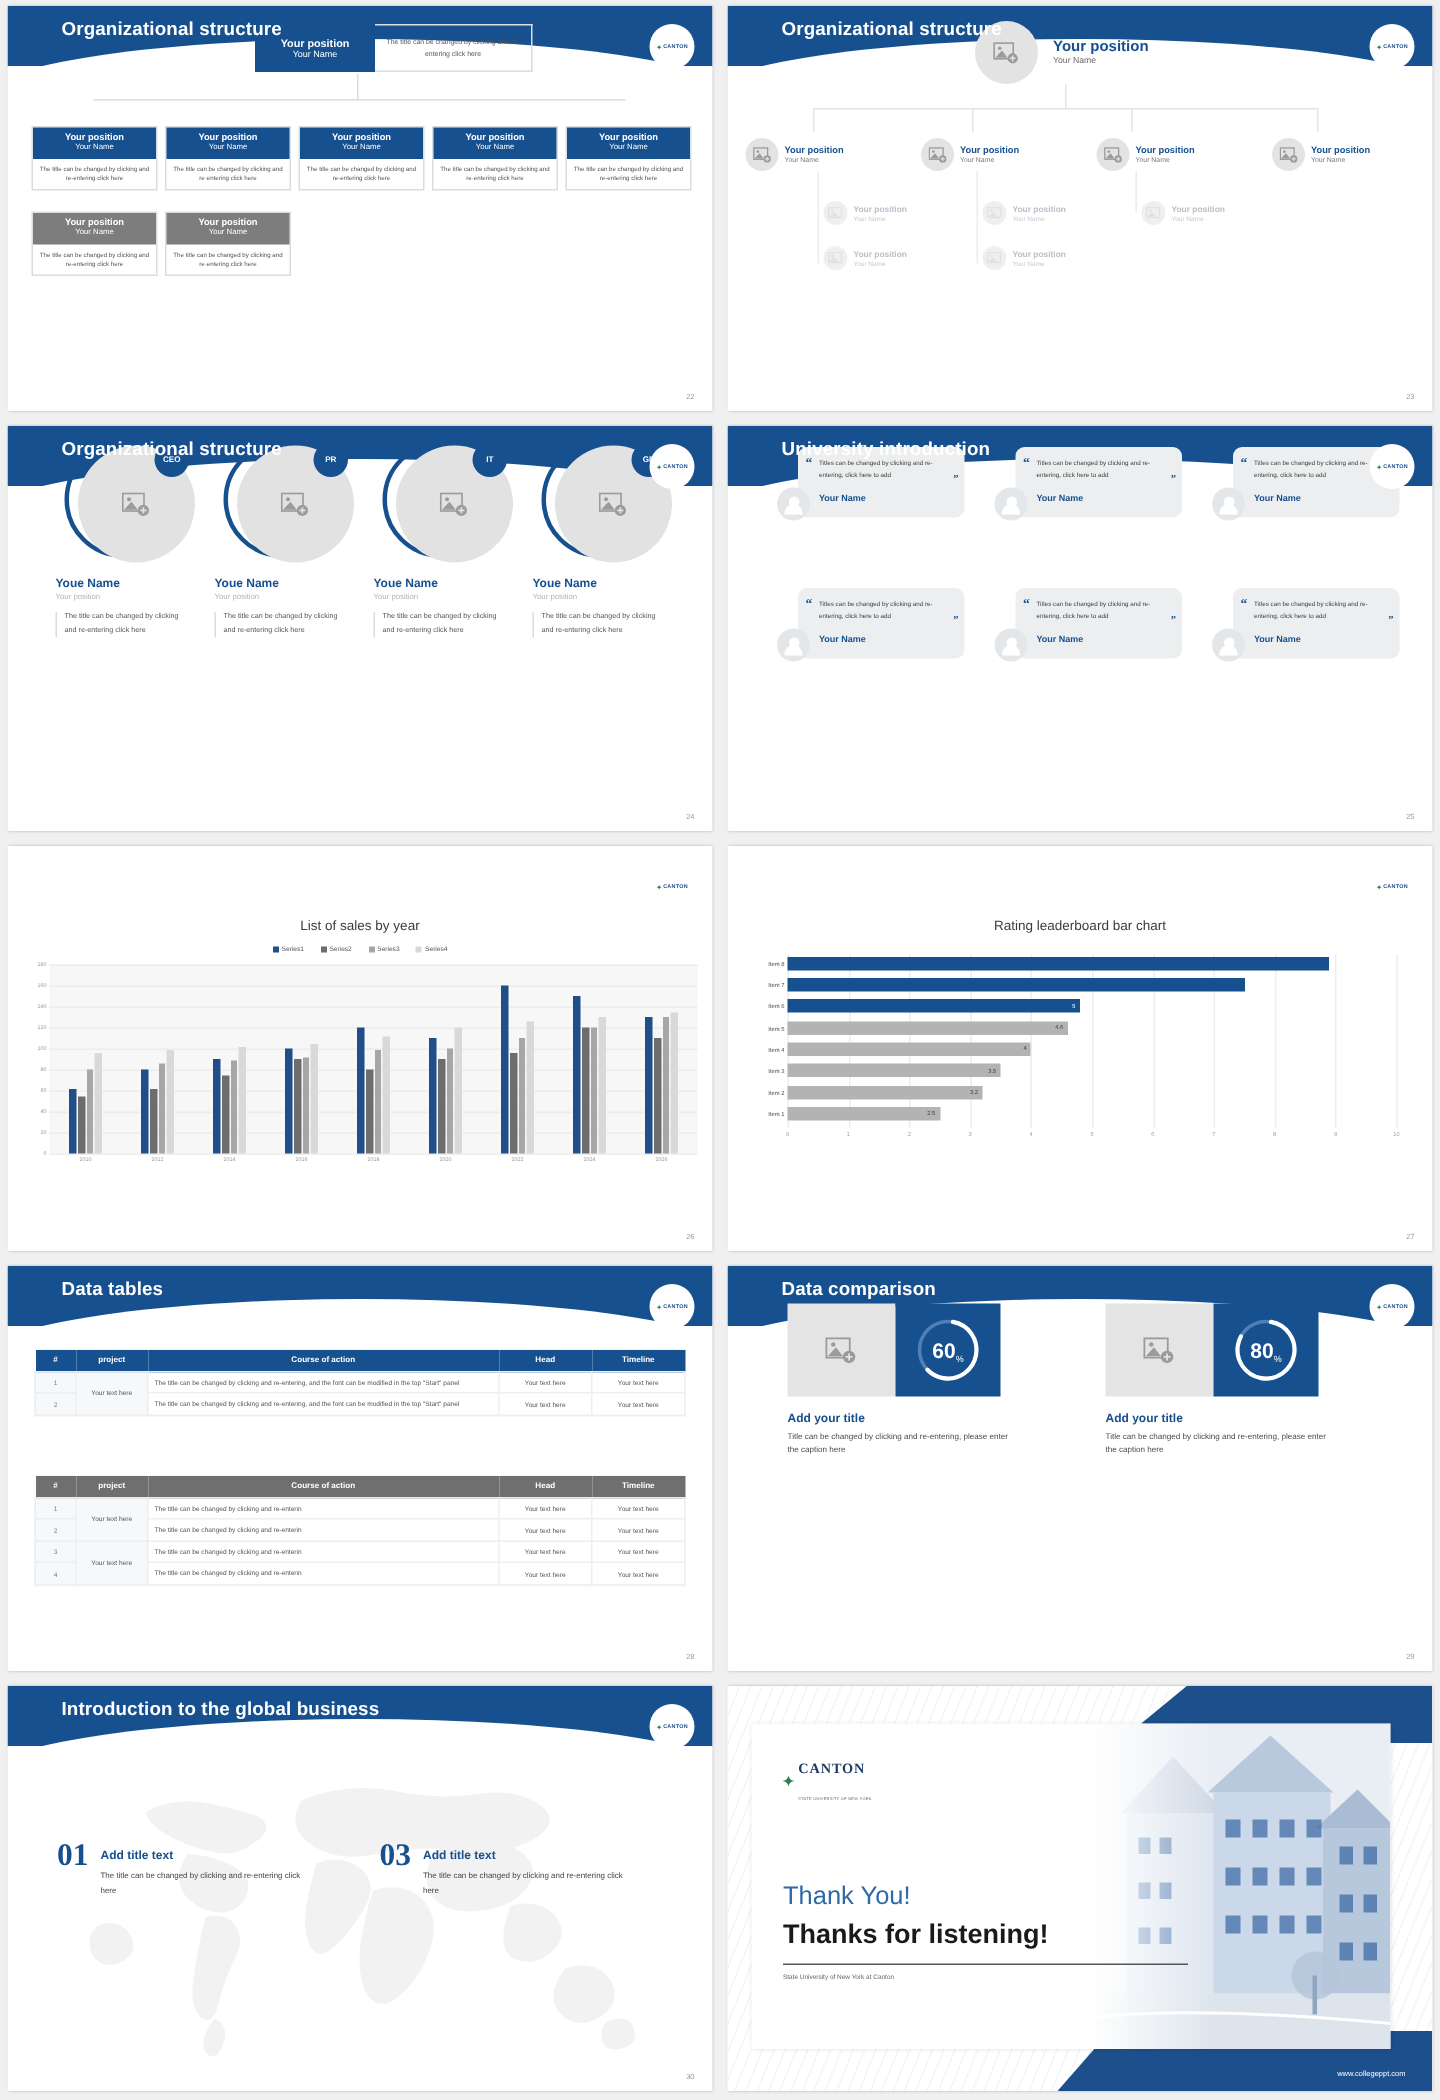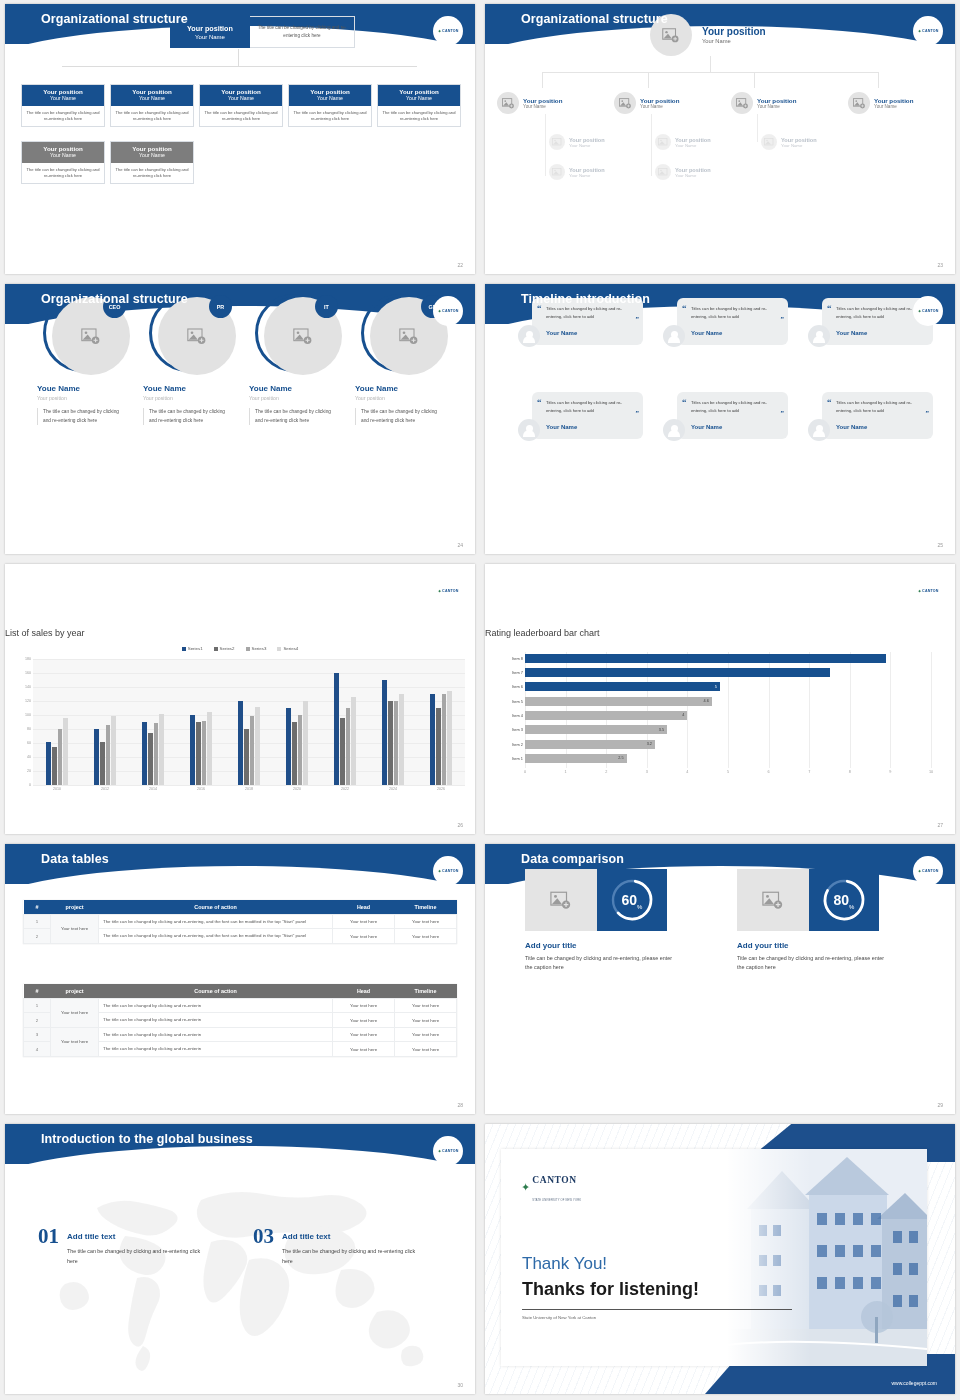--- a/index.html
+++ b/index.html
@@ -116,21 +116,21 @@
   .s25-bub .q1{position:absolute;left:5px;top:5px;color:#17508f;font-size:9px;font-weight:bold;font-family:"Liberation Serif",serif;}
   .s25-bub .q2{position:absolute;right:4px;bottom:22px;color:#17508f;font-size:7px;font-weight:bold;font-family:"Liberation Serif",serif;}
   .s25-bub .tx{font-size:4.2px;color:#3c3c3c;line-height:1.9;}
   .s25-bub .nm{font-size:6px;font-weight:bold;color:#17508f;margin-top:9px;}
   .s25-av{position:absolute;left:0;bottom:-2px;width:22px;height:22px;border-radius:50%;background:#e4e7ea;
      display:flex;align-items:center;justify-content:center;}
   .s25-av .head{width:7px;height:7px;border-radius:50%;background:#fff;margin-top:-3px;}
   .s25-av .body2{position:absolute;bottom:4px;width:12px;height:7px;border-radius:6px 6px 0 0;background:#fff;}
 
   
-  .ch-title{font-size:9px;color:#3c3c3c;margin-top:24px;}
+  .ch-title{text-align:center;font-size:9px;color:#3c3c3c;margin-top:8px;}
   .legend{display:flex;justify-content:center;gap:11px;margin-top:8px;}
   .legend .li{display:flex;align-items:center;gap:2px;font-size:4.4px;color:#555;}
   .legend .sw{width:4px;height:4px;}
   .plot{position:relative;margin:8px 10px 0 10px;height:140px;}
   .plot .yax{position:absolute;left:0;top:0;width:18px;height:126px;}
   .plot .yax span{position:absolute;right:2px;font-size:3.6px;color:#9a9a9a;transform:translateY(-50%);}
   .plot .grid{position:absolute;left:18px;right:0;top:0;height:126px;background:#f7f7f7;}
   .plot .grid .gl{position:absolute;left:0;right:0;height:1px;background:#ececec;}
   .groups{position:absolute;left:18px;right:0;top:0;height:126px;display:flex;
      justify-content:space-around;align-items:flex-end;}
@@ -546,21 +546,21 @@
       <div class="ps">Your position</div>
       <div class="dsc">The title can be changed by clicking and re-entering click here</div>
     </div>
 
     <div class="pgnum">24</div>
   </div>
 
   <div class="slide">
     <div class="hdr">
       <div class="curve"></div>
-      <div class="hdr-title">Timeline introduction</div>
+      <div class="hdr-title">University introduction</div>
     </div>
     <div class="badge">
       <span class="leaf">✦</span>
       <span class="lg">CANTON</span>
     </div>
 
     <div class="s25-cell" style="left:33px;top:14px">
       <div class="s25-bub">
         <span class="q1">“</span>
         <span class="q2">”</span>

